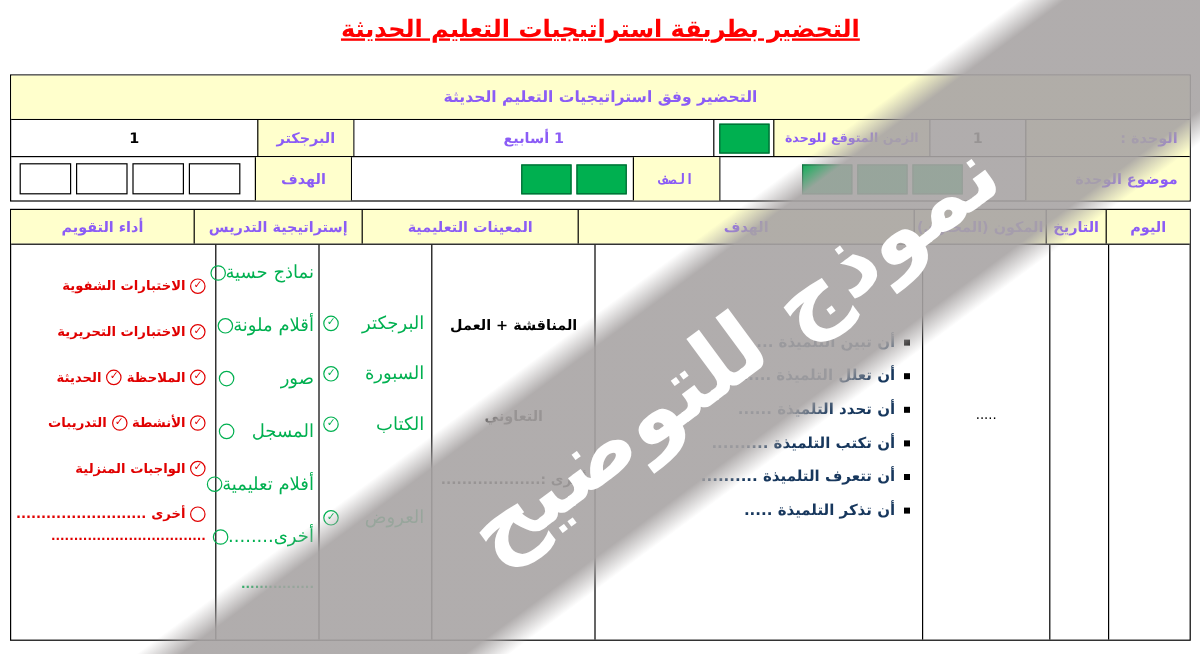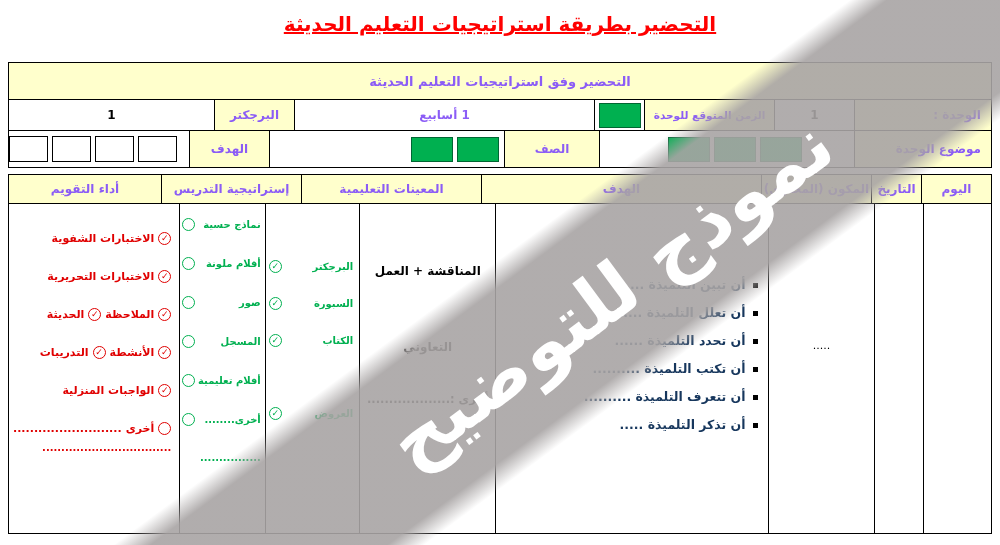--- a/index.html
+++ b/index.html
@@ -23,21 +23,21 @@
 
   .gbox { width: 42px; height: 25px; background: #00b050; border: 1px solid #006633; display: inline-block; }
   .wbox { width: 43px; height: 26px; background: #fff; border: 1px solid #000; display: inline-block; }
   .boxes { justify-content: flex-start; gap: 4px; }
 
   
   .ttable { top: 62px; }
   .r1 { height: 36px; } .r2 { height: 31px; } .r3 { height: 37px; }
   .banner { width: 100%; font-size: 13px; }
   .w137 { width: 137px; } .w80 { width: 80px; } .w130 { width: 130px; } .w50 { width: 50px; }
-  .w300 { width: 300px; } .w255 { width: 255px; } .w72 { width: 95px; } .w235 { width: 235px; }
+  .w300 { width: 300px; } .w255 { width: 255px; } .w72 { width: 72px; font-family: Liberation Mono, monospace; } .w235 { width: 235px; }
   .rest { flex: 1; }
   .padR52 { padding-right: 52px; } .padR5 { padding-right: 5px; } .padR12 { padding-right: 12px; } .padR3 { padding-right: 3px; }
   .smalllbl { font-size: 10.5px; }
 
   
   .mtable { top: 174px; height: 360px; display: flex; flex-direction: column; }
   .mhead { display: flex; height: 28px; background: #ffffcc; }
   .mbody { display: flex; flex: 1; border-top: 1px solid #000; }
   .cw-day { width: 70px; } .cw-date { width: 50px; } .cw-content { width: 110px; }
   .cw-obj { width: 280px; } .cw-strat { width: 140px; } .cw-aids { width: 180px; } .cw-eval { flex: 1; }
@@ -57,21 +57,21 @@
   
   .strat-cell { text-align: center; padding-top: 60px; font-weight: bold; font-size: 12px; color: #000; }
   .strat2 { margin-top: 62px; }
   .strat3 { margin-top: 38px; font-size: 11.5px; }
 
   
   .aids-cell { display: flex; }
   .aids-r { width: 95px; border-left: 1px solid #000; padding: 56px 6px 0 3px; }
   .aids-l { width: 85px; padding: 14px 4px 0 2px; }
   .aid { display: flex; align-items: center; justify-content: space-between; margin-bottom: 24px; color: #00b050; }
-  .aid .t { font-weight: bold; font-size: 10px; white-space: nowrap; }
+  .aid .t { font-weight: normal; font-size: 15px; white-space: nowrap; }
   .aid-last { margin-top: 60px; }
   .aids-l .aid { margin-bottom: 26px; }
   .mat-dots { color: #00b050; font-size: 10px; font-weight: bold; }
 
   
   .chk { width: 13px; height: 13px; border: 1.5px solid currentColor; border-radius: 50%;
          display: inline-flex; align-items: center; justify-content: center; flex: 0 0 auto;
          font-size: 9px; font-weight: bold; line-height: 1; }
   .chk i { font-style: normal; }
 

